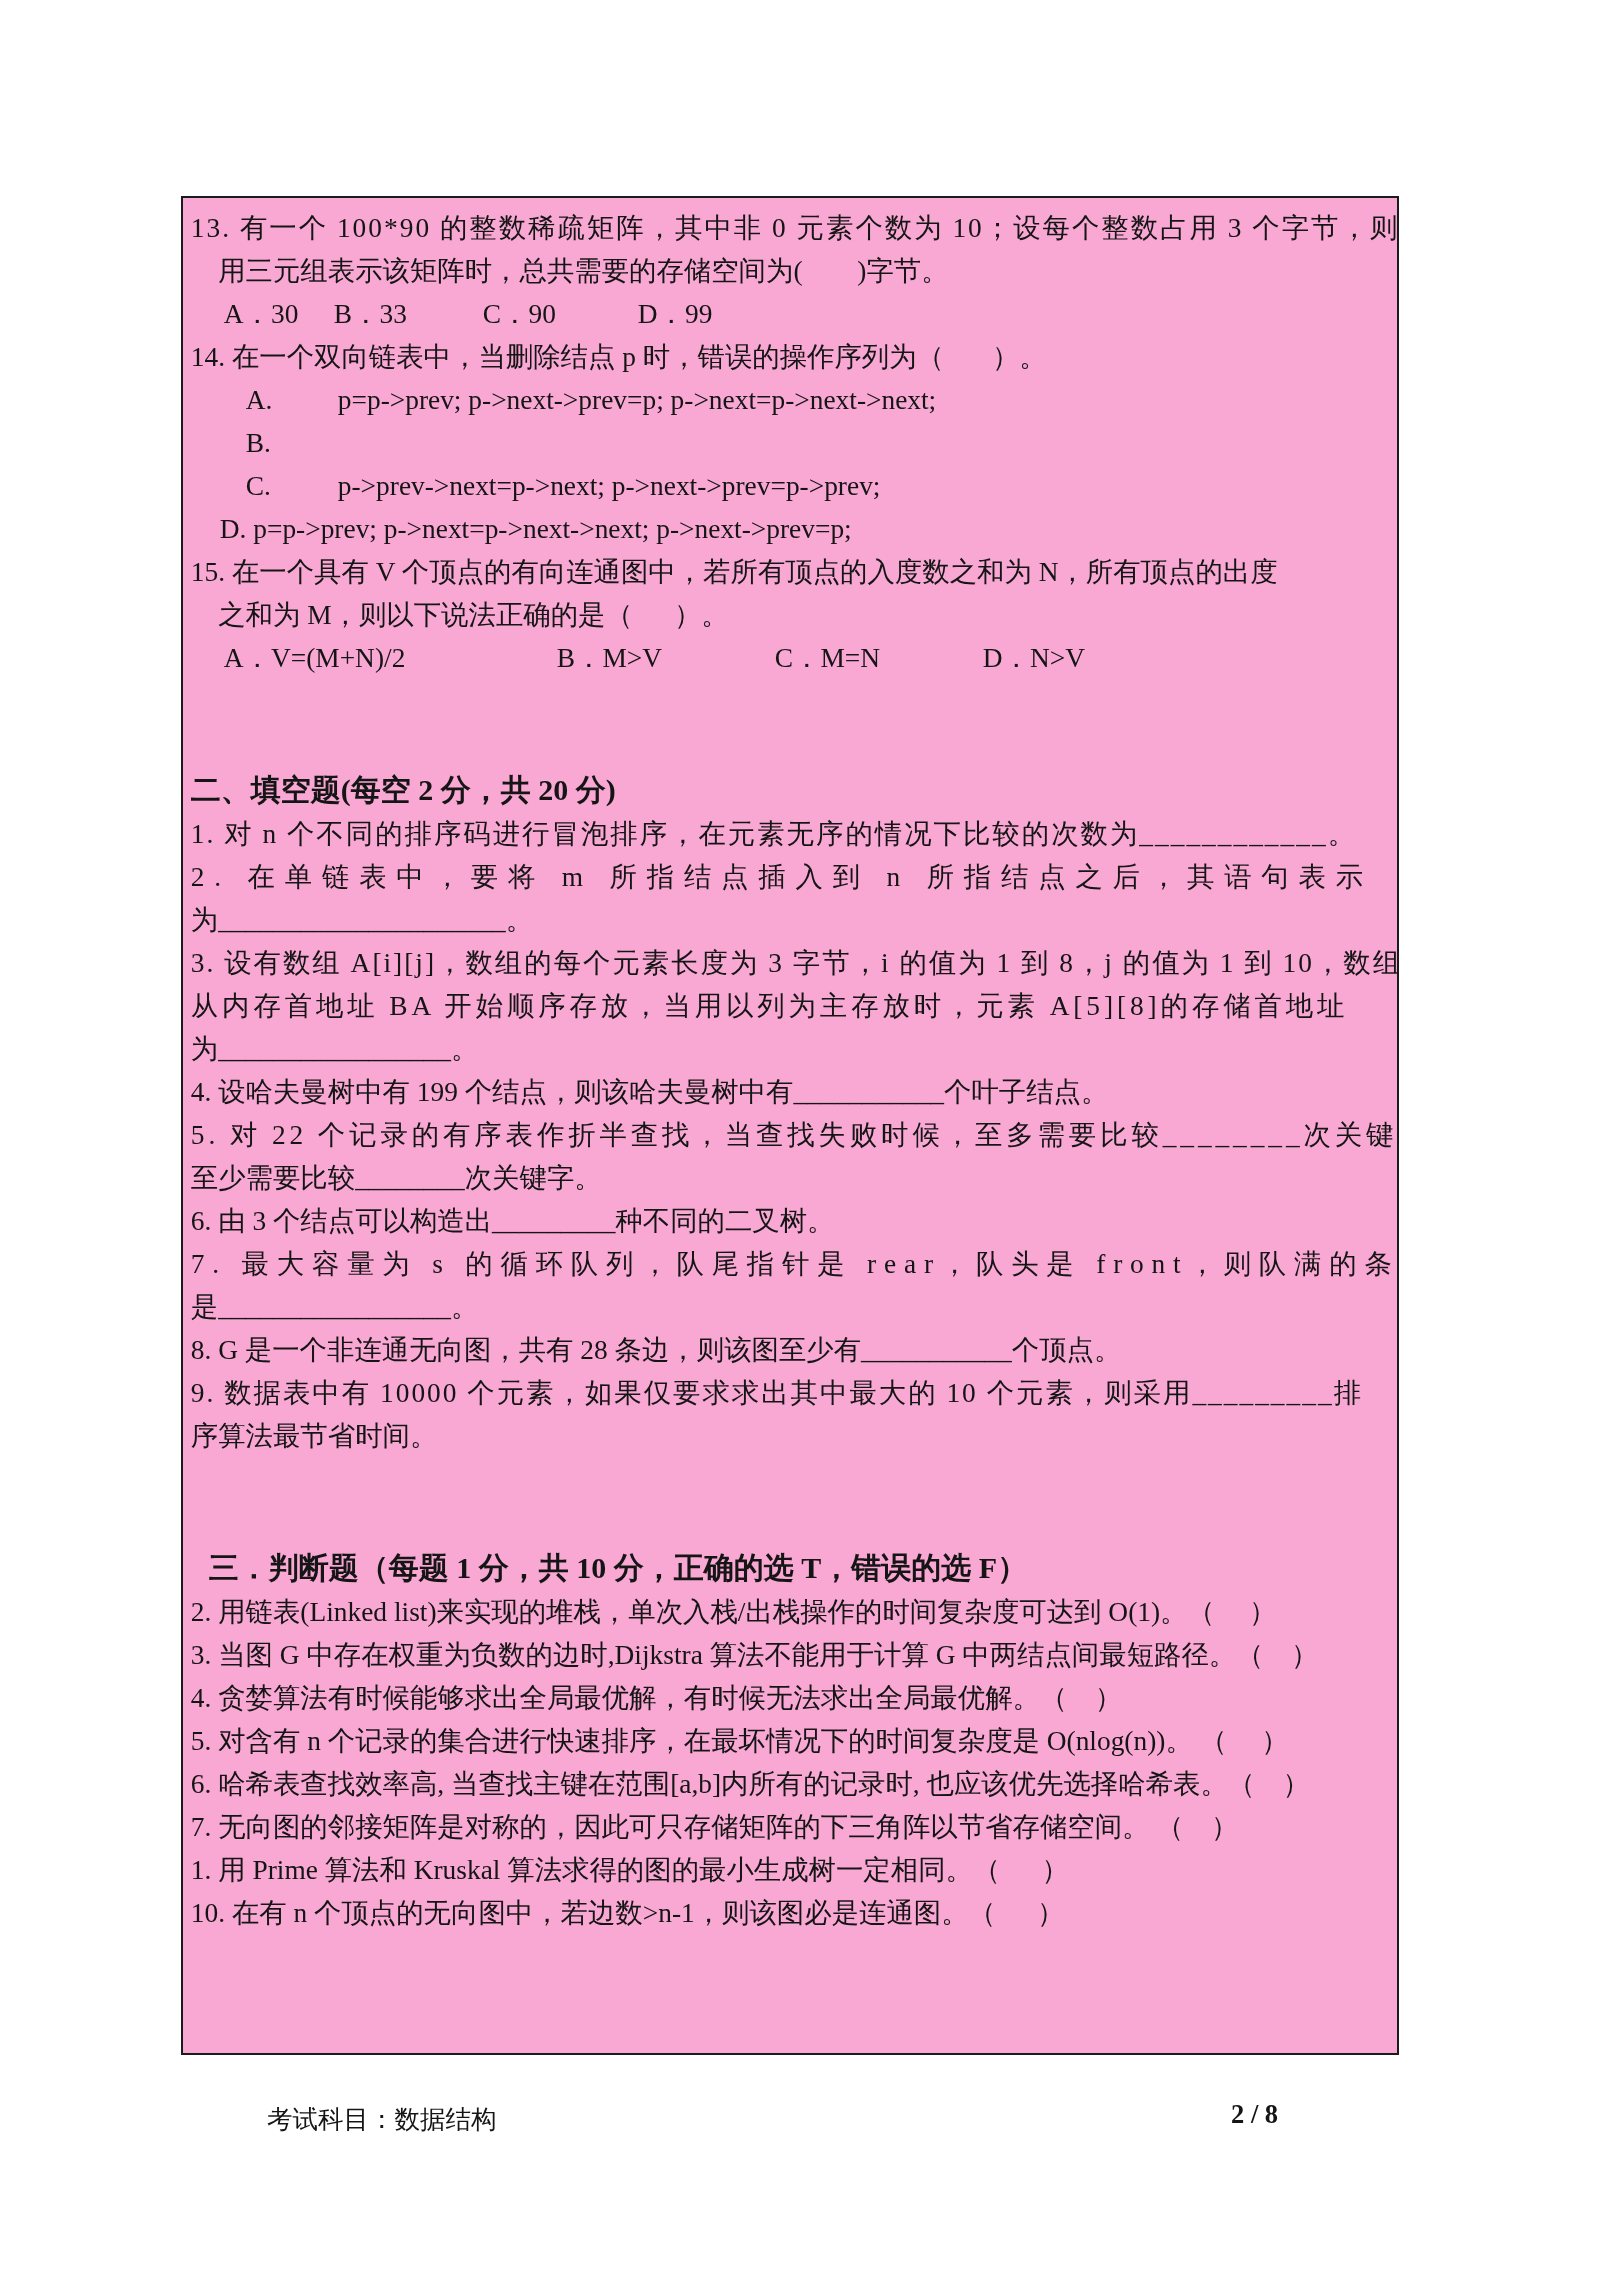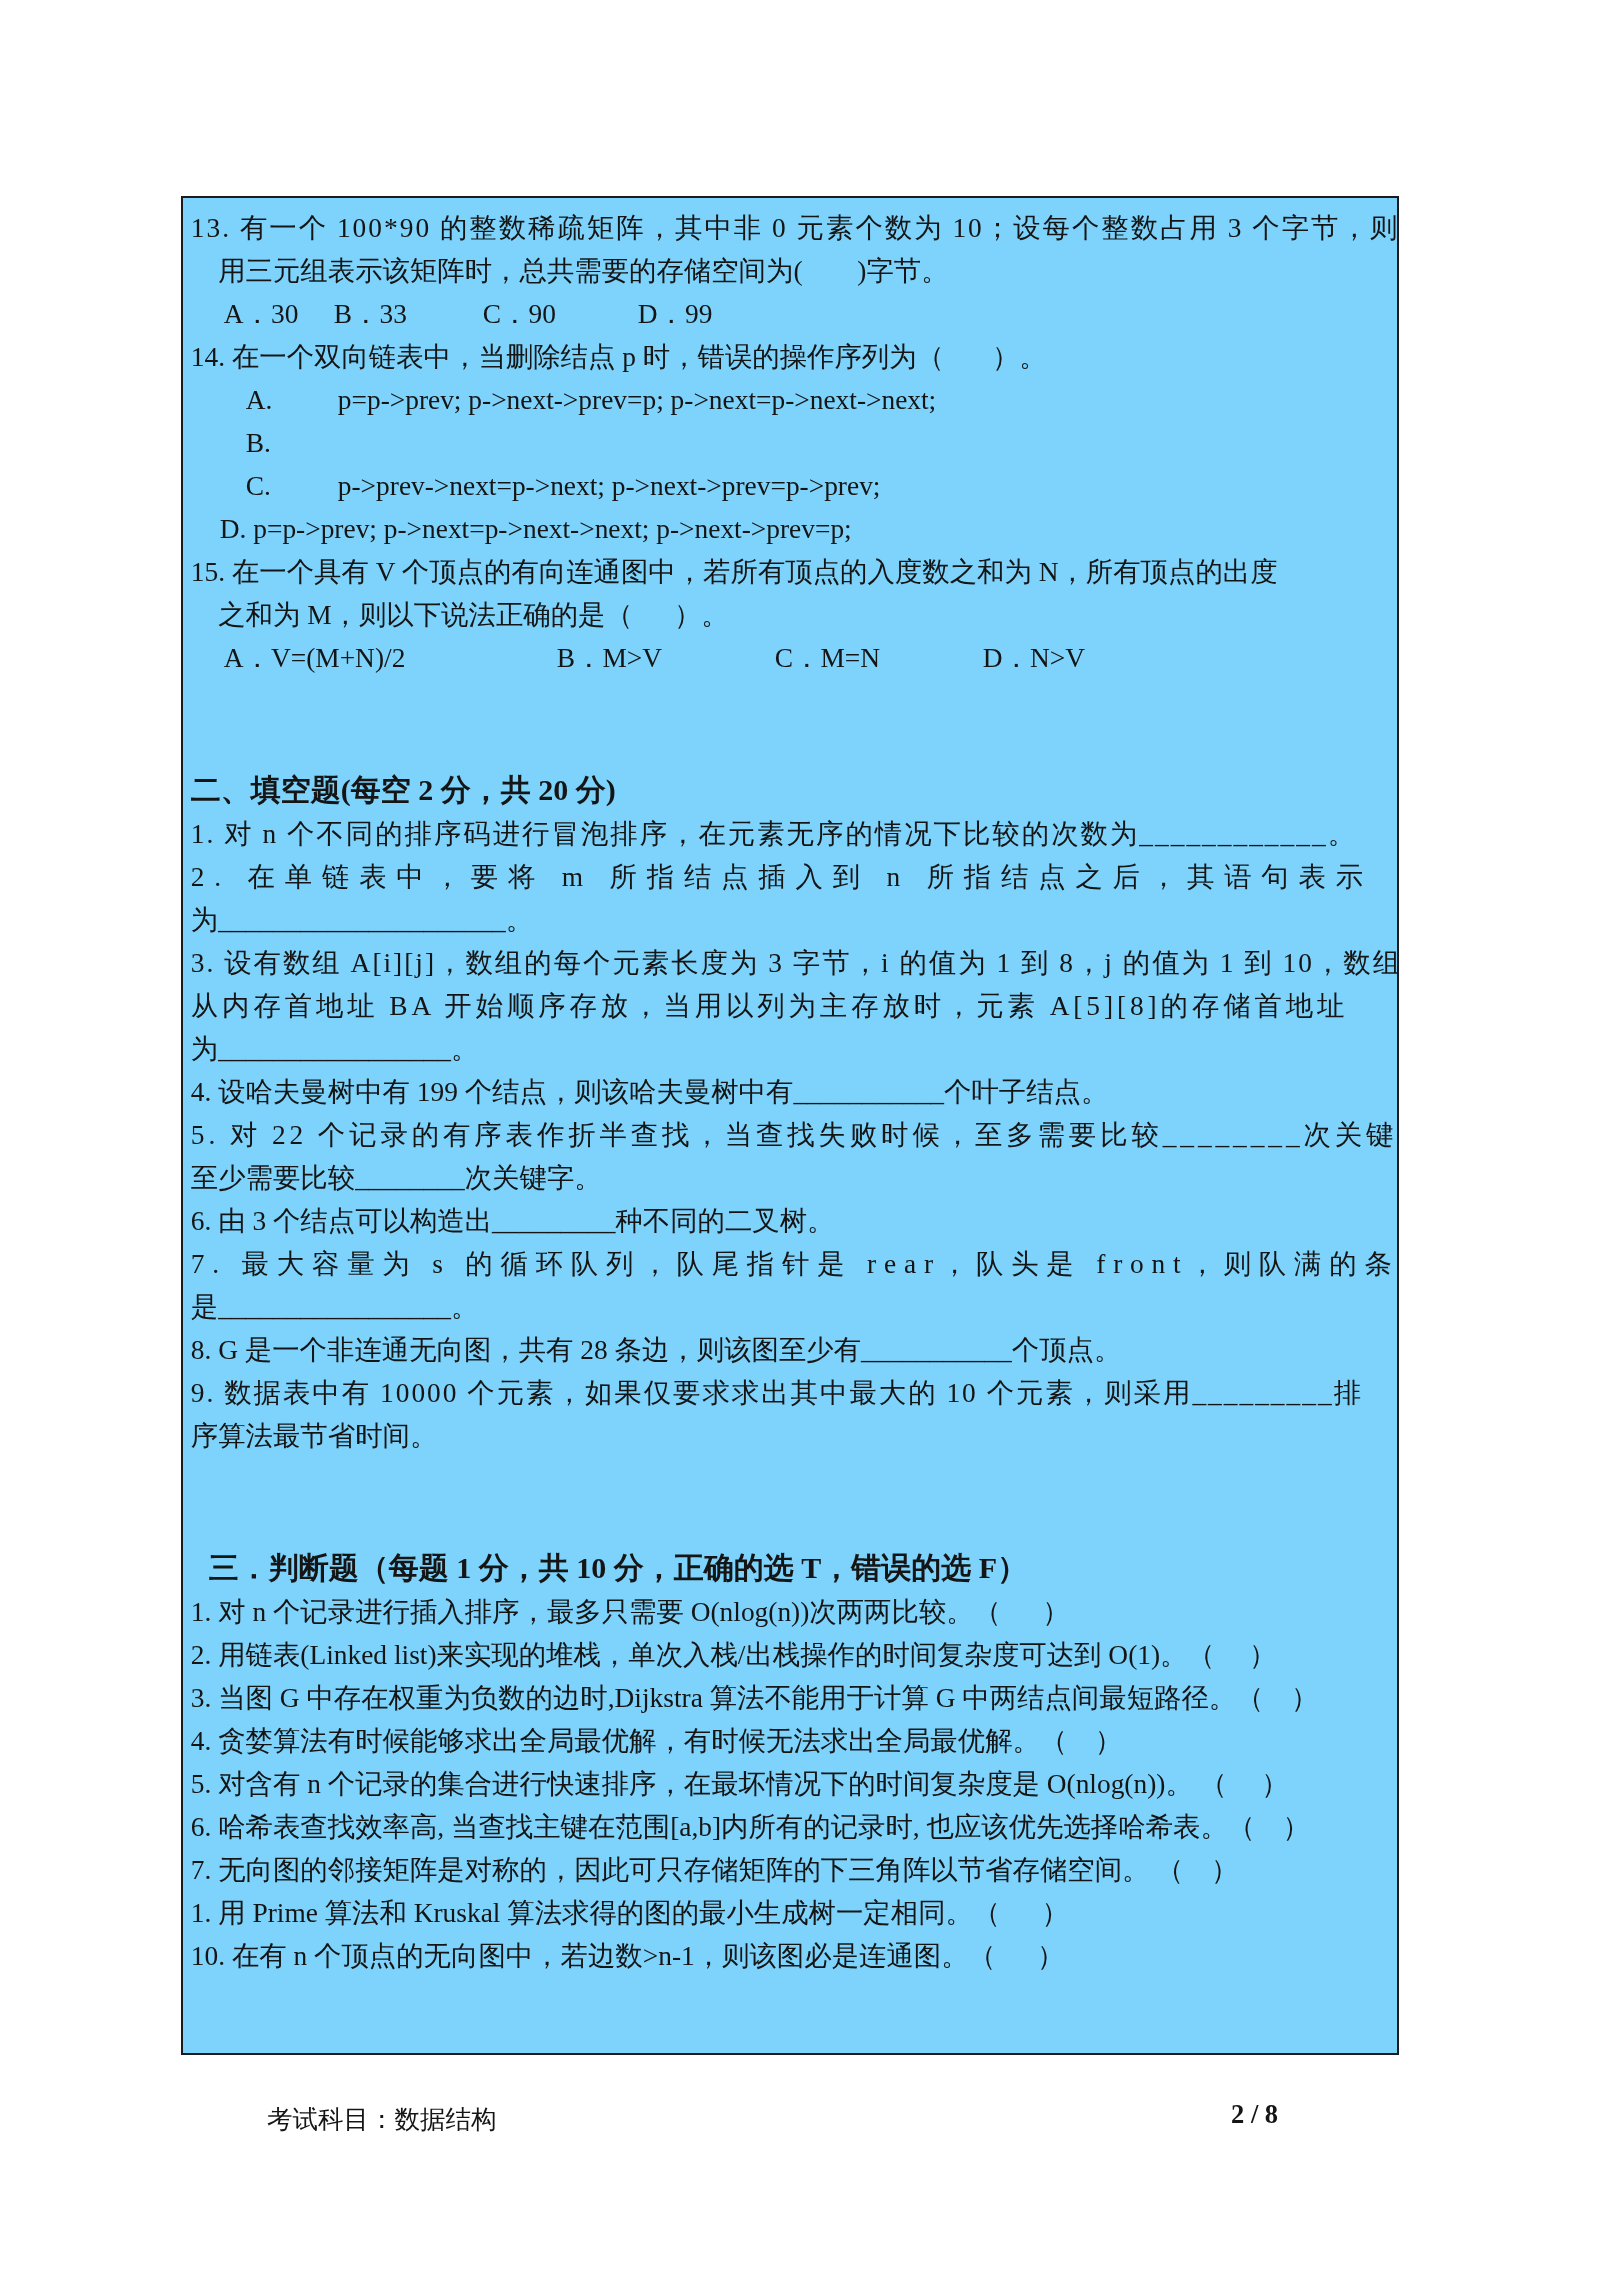--- a/index.html
+++ b/index.html
@@ -3,21 +3,21 @@
 <meta charset="utf-8">
 <style>
   html,body{margin:0;padding:0;}
   body{
     width:1621px;height:2293px;position:relative;background:#ffffff;
     font-family:"Liberation Serif","DejaVu Serif",serif;color:#151515;
   }
   .frame{
     position:absolute;left:181px;top:196px;width:1218px;height:1859px;
     border:2.9px solid #1b1b1b;box-sizing:border-box;
-    padding:8.8px 27.4px 0 7.8px;overflow:hidden;background:#7dd3fc;
+    padding:8.8px 27.4px 0 7.8px;overflow:hidden;background:#f9a8d4;
   }
   .ln{font-size:27.4px;line-height:43px;height:43px;white-space:pre;}
   .indent{padding-left:27.4px;}
   .optrow{display:flex;padding-left:33px;}
   .opt13 span:nth-child(1){display:inline-block;width:110px;}
   .opt13 span:nth-child(2){display:inline-block;width:149px;}
   .opt13 span:nth-child(3){display:inline-block;width:155px;}
   .opt15 span:nth-child(1){display:inline-block;width:333px;}
   .opt15 span:nth-child(2){display:inline-block;width:218px;}
   .opt15 span:nth-child(3){display:inline-block;width:208px;}
@@ -82,21 +82,20 @@
   <div class="ln sp4">5. 对 22 个记录的有序表作折半查找，当查找失败时候，至多需要比较________次关键字，</div>
   <div class="ln">至少需要比较________次关键字。</div>
   <div class="ln">6. 由 3 个结点可以构造出_________种不同的二叉树。</div>
   <div class="ln sp8">7. 最大容量为 s 的循环队列，队尾指针是 rear，队头是 front，则队满的条件</div>
   <div class="ln">是_________________。</div>
   <div class="ln">8. G 是一个非连通无向图，共有 28 条边，则该图至少有___________个顶点。</div>
   <div class="ln sp2">9. 数据表中有 10000 个元素，如果仅要求求出其中最大的 10 个元素，则采用_________排</div>
   <div class="ln">序算法最节省时间。</div>
 
   <div class="sec-title gap2">三．判断题（每题 1 分，共 10 分，正确的选 T，错误的选 F）</div>
-  <div class="ln">1. 对 n 个记录进行插入排序，最多只需要 O(nlog(n))次两两比较。（      ）</div>
   <div class="ln">2. 用链表(Linked list)来实现的堆栈，单次入栈/出栈操作的时间复杂度可达到 O(1)。（     ）</div>
   <div class="ln">3. 当图 G 中存在权重为负数的边时,Dijkstra 算法不能用于计算 G 中两结点间最短路径。（    ）</div>
   <div class="ln">4. 贪婪算法有时候能够求出全局最优解，有时候无法求出全局最优解。（    ）</div>
   <div class="ln">5. 对含有 n 个记录的集合进行快速排序，在最坏情况下的时间复杂度是 O(nlog(n))。 （     ）</div>
   <div class="ln">6. 哈希表查找效率高, 当查找主键在范围[a,b]内所有的记录时, 也应该优先选择哈希表。（    ）</div>
   <div class="ln">7. 无向图的邻接矩阵是对称的，因此可只存储矩阵的下三角阵以节省存储空间。 （    ）</div>
   <div class="ln">1. 用 Prime 算法和 Kruskal 算法求得的图的最小生成树一定相同。（      ）</div>
   <div class="ln">10. 在有 n 个顶点的无向图中，若边数&gt;n-1，则该图必是连通图。（      ）</div>
 
 </div>

